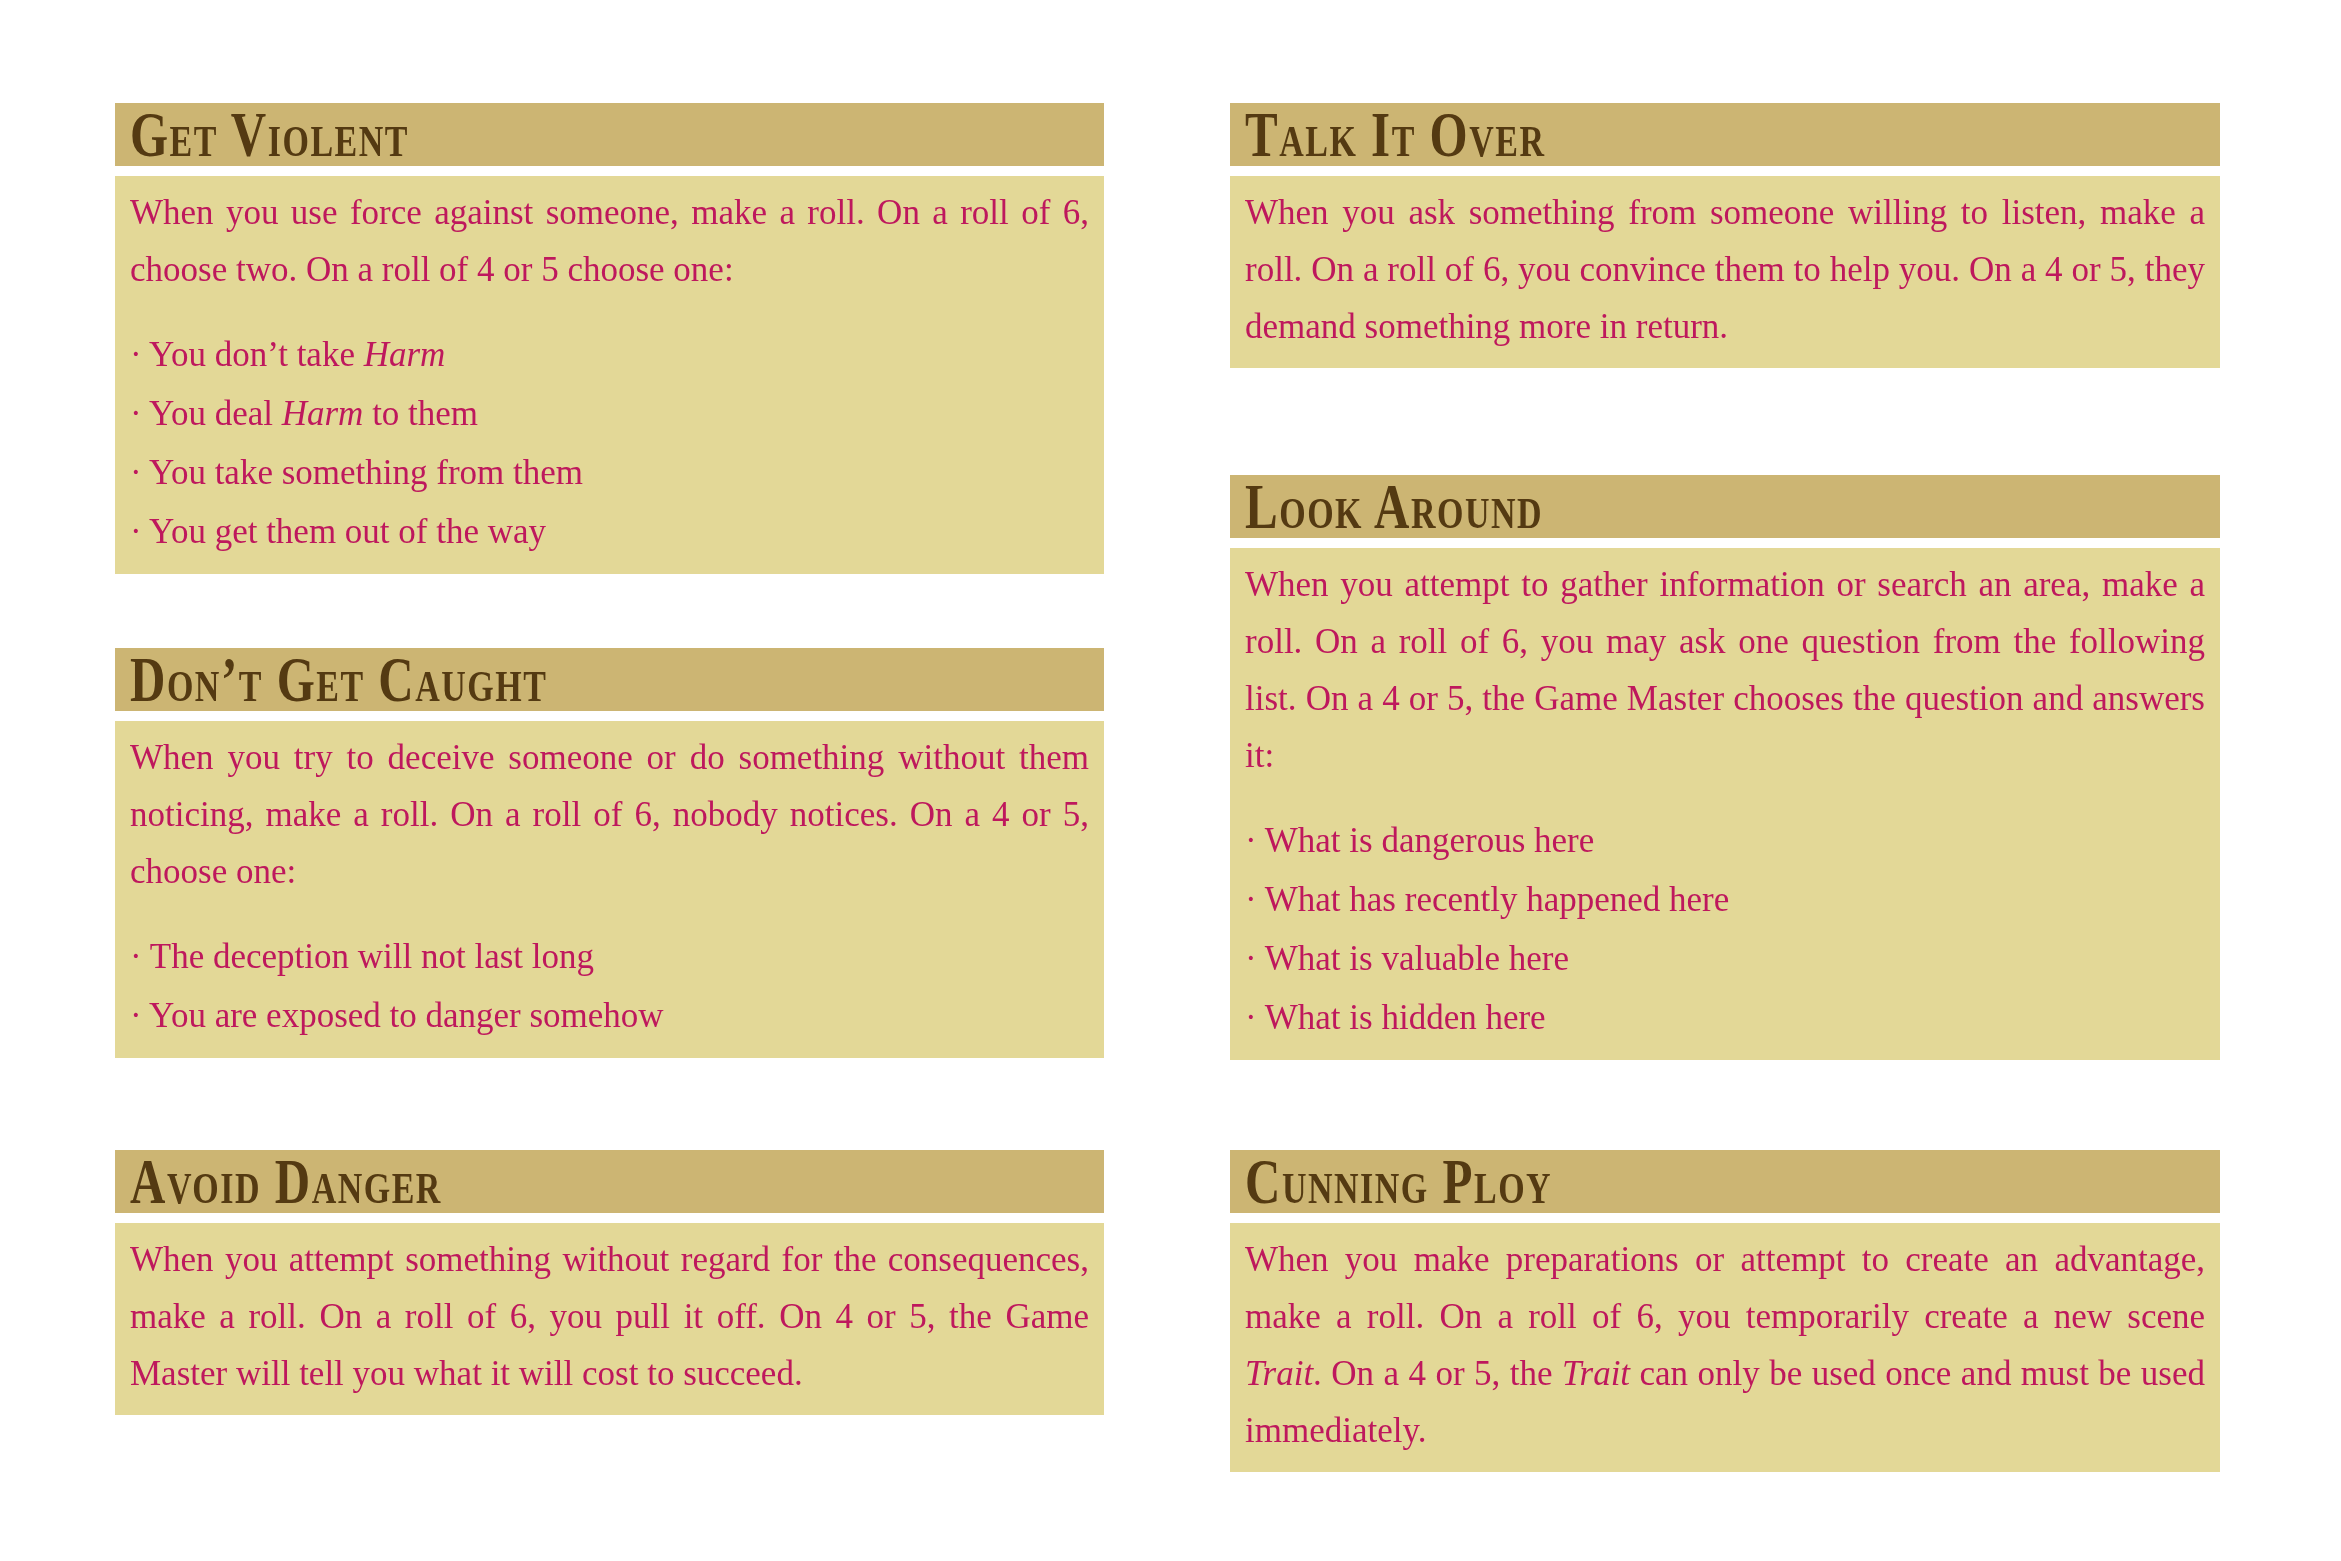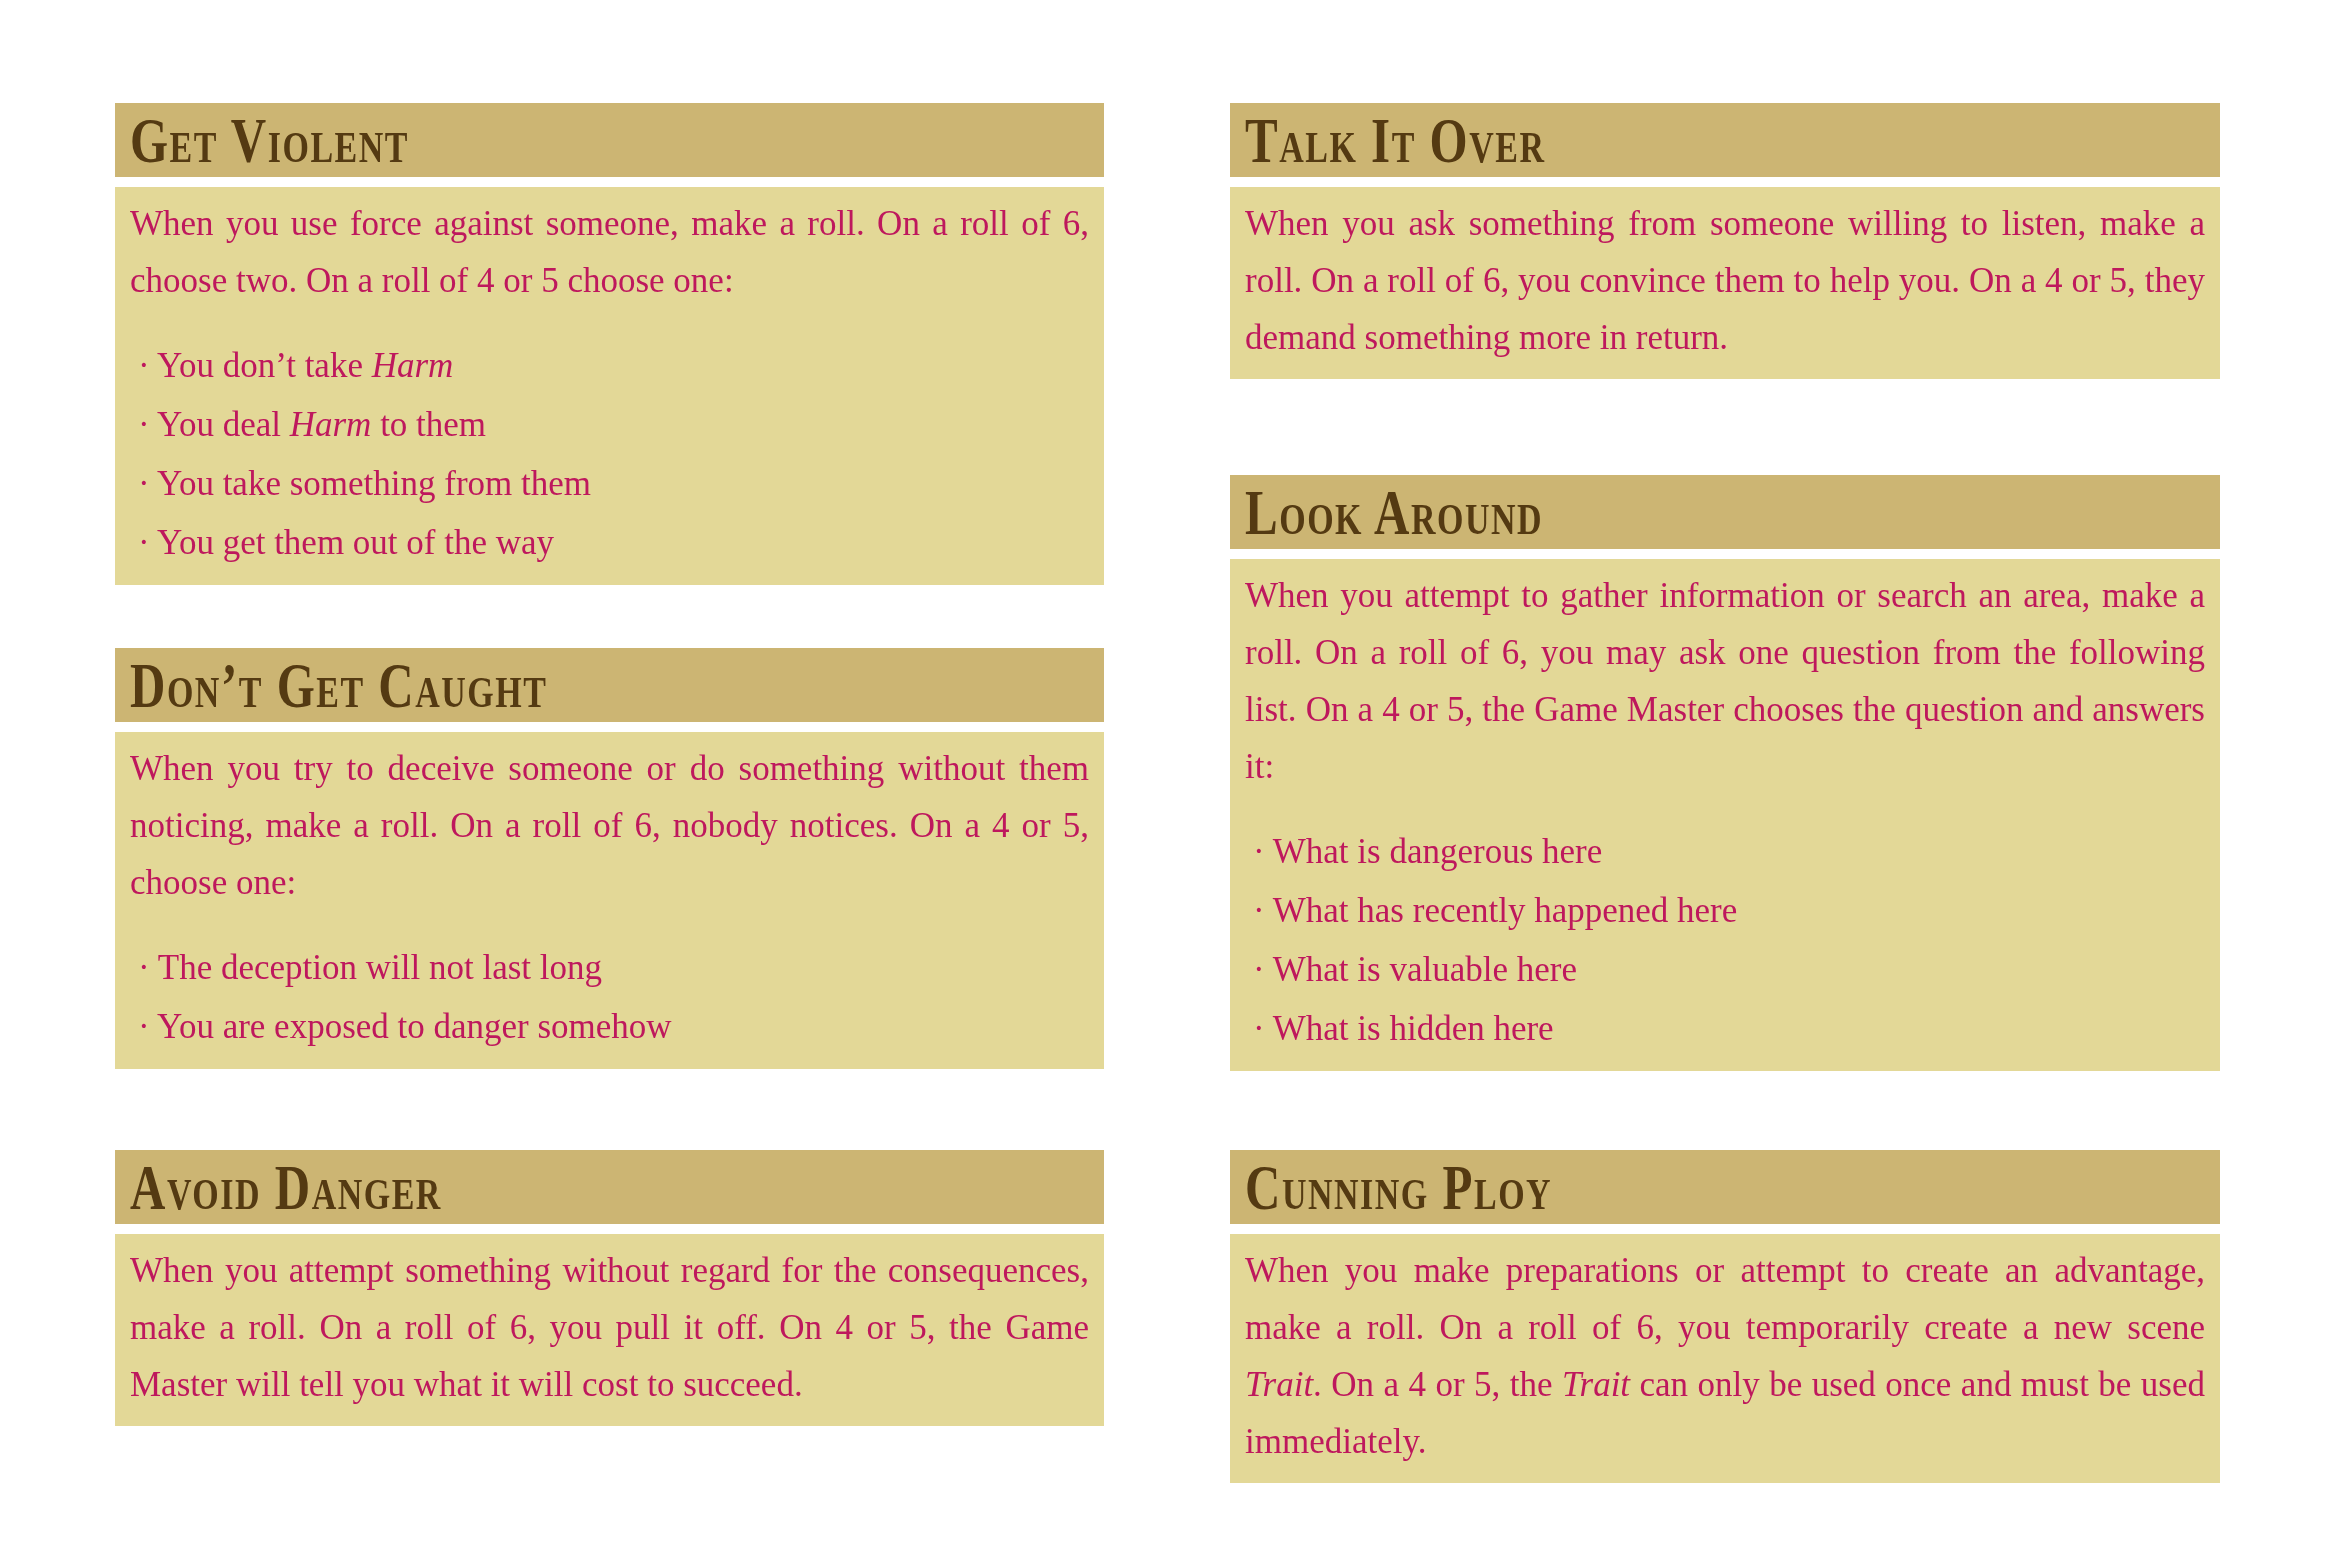--- a/index.html
+++ b/index.html
@@ -14,21 +14,21 @@
   .col-left  { left: 115px;  width: 989px; }
   .col-right { left: 1230px; width: 990px; border-radius: 32px; }
   .pos-r1-left  { top: 103px; }
   .pos-r2-left  { top: 648px; }
   .pos-r3-left  { top: 1150px; }
   .pos-r1-right { top: 103px; }
   .pos-r2-right { top: 475px; }
   .pos-r3-right { top: 1150px; }
 
   .card-header {
-    height: 74px;
+    height: 63px;
     background: #ccb573;
     display: flex;
     align-items: center;
     padding: 12px 15px;
     box-sizing: border-box;
   }
   .card-title {
     font-weight: 700;
     font-variant: small-caps;
     font-size: 49px;
@@ -47,21 +47,21 @@
     box-sizing: border-box;
     font-size: 35px;
   }
   .card-text {
     margin: 0;
     line-height: 57px;
     text-align: justify;
   }
   .bullets {
     list-style: none;
-    margin: 27px 0 0 8px;
+    margin: 27px 0 0 0;
     padding: 0;
   }
   .bullets li {
     line-height: 59px;
     text-align: left;
   }
 </style>
 </head>
 <body>
 

